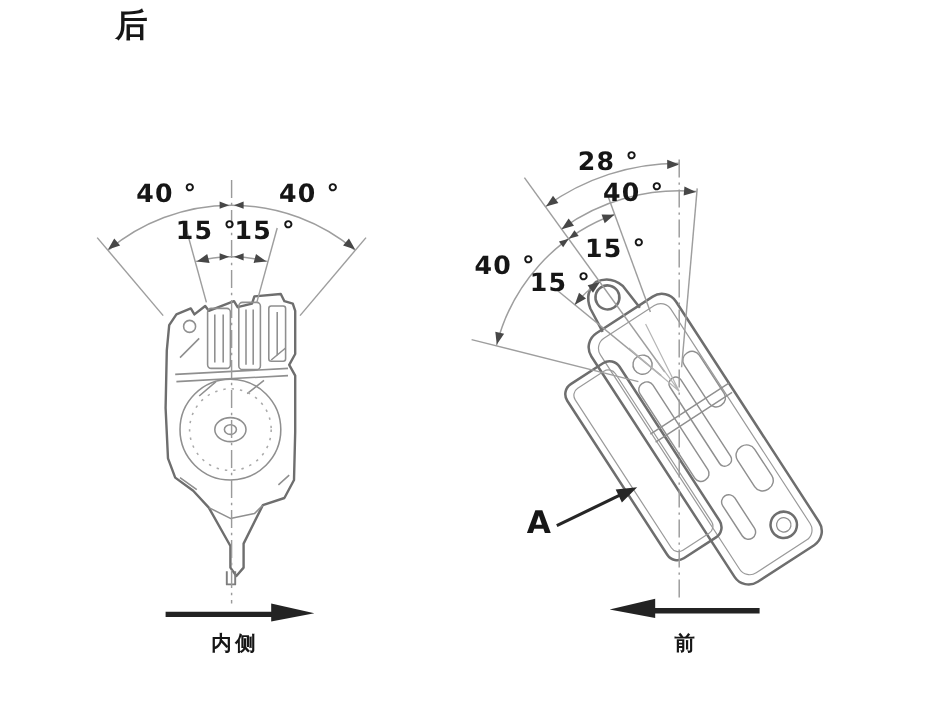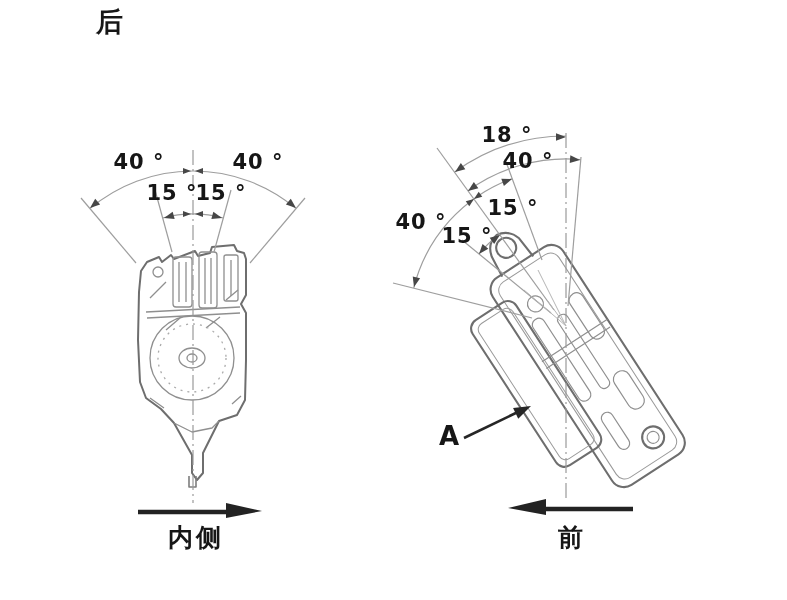--- a/index.html
+++ b/index.html
@@ -6,21 +6,21 @@
   .canvas{
     position:relative;width:787px;height:600px;background:#ffffff;overflow:hidden;
     font-family:"DejaVu Sans","Liberation Sans",sans-serif;
   }
   .canvas svg{position:absolute;left:0;top:0;}
   .lbl{
     position:absolute;color:#161616;font-weight:bold;white-space:nowrap;
     transform:translate(-50%,-50%);line-height:1;
   }
   .angle{font-size:21px;letter-spacing:1px;}
-  .cjk{font-size:25px;letter-spacing:3px;}
+  .cjk{font-size:17px;letter-spacing:3px;}
   .corner{transform:none;font-size:27px;}
   .callout{font-size:26px;}
 </style>
 </head>
 <body>
 
 <div class="canvas">
 
   <svg width="787" height="600" viewBox="0 0 787 600">
     <defs>
@@ -136,21 +136,21 @@
     </g>
   </svg>
 
   <div class="lbl corner" style="left:96px;top:8px;">后</div>
 
   <div class="lbl angle" style="left:139px;top:162px;">40 °</div>
   <div class="lbl angle" style="left:258px;top:162px;">40 °</div>
   <div class="lbl angle" style="left:172px;top:193px;">15 °</div>
   <div class="lbl angle" style="left:221px;top:193px;">15 °</div>
 
-  <div class="lbl angle" style="left:507px;top:135px;">18 °</div>
+  <div class="lbl angle" style="left:507px;top:135px;">28 °</div>
   <div class="lbl angle" style="left:528px;top:161px;">40 °</div>
   <div class="lbl angle" style="left:421px;top:222px;">40 °</div>
   <div class="lbl angle" style="left:513px;top:208px;">15 °</div>
   <div class="lbl angle" style="left:467px;top:236px;">15 °</div>
 
   <div class="lbl callout" style="left:449px;top:436px;">A</div>
 
   <div class="lbl cjk" style="left:196px;top:537px;">内侧</div>
   <div class="lbl cjk" style="left:572px;top:537px;">前</div>
 

